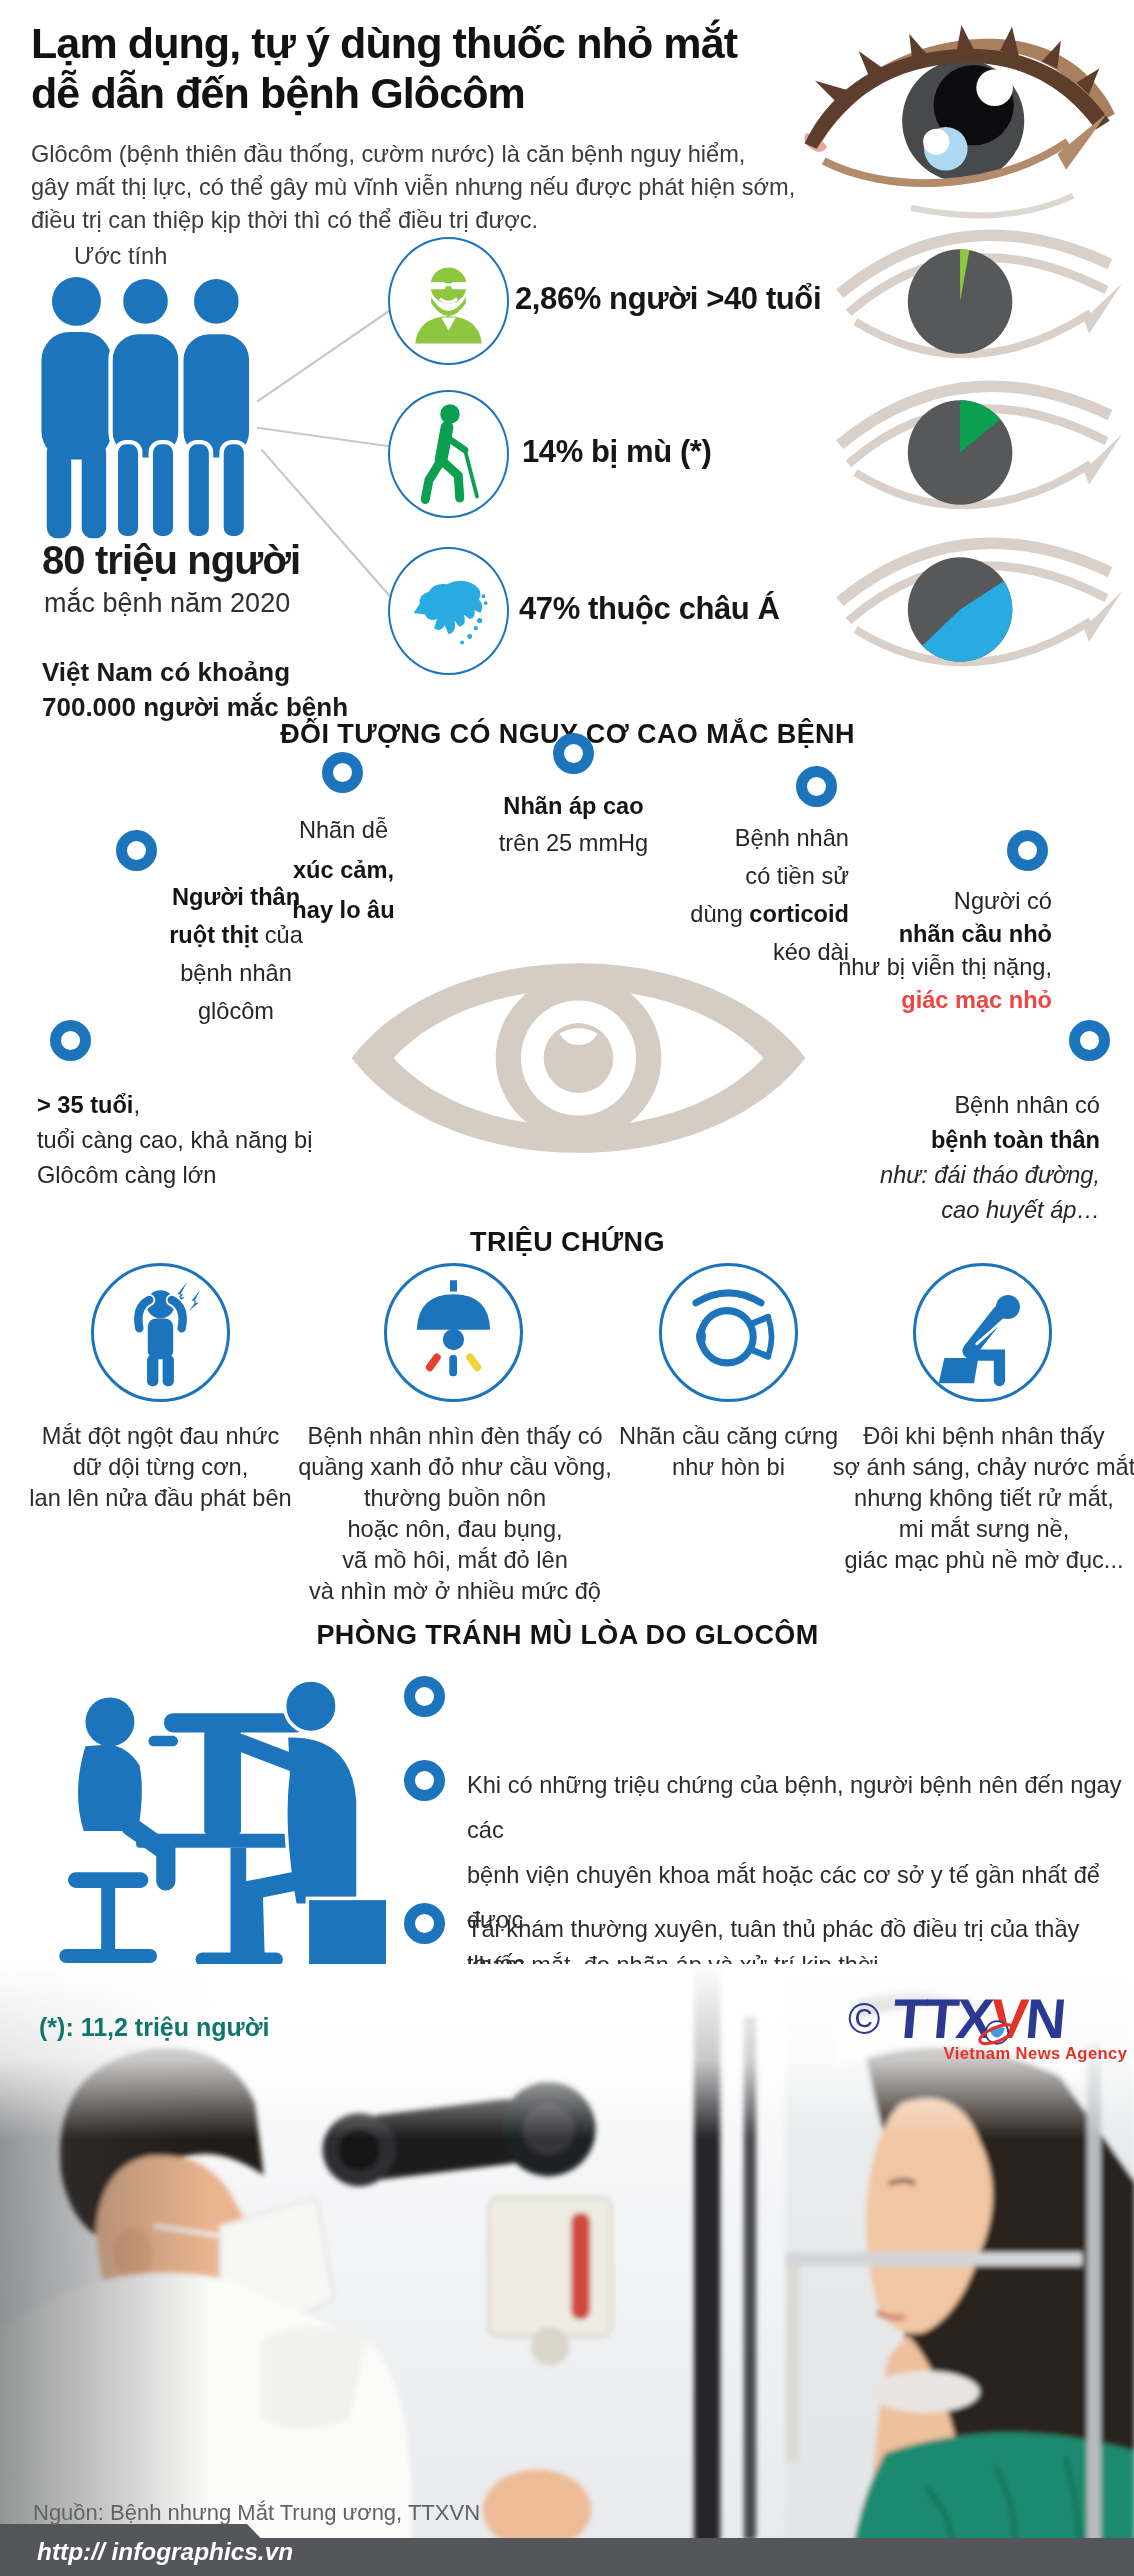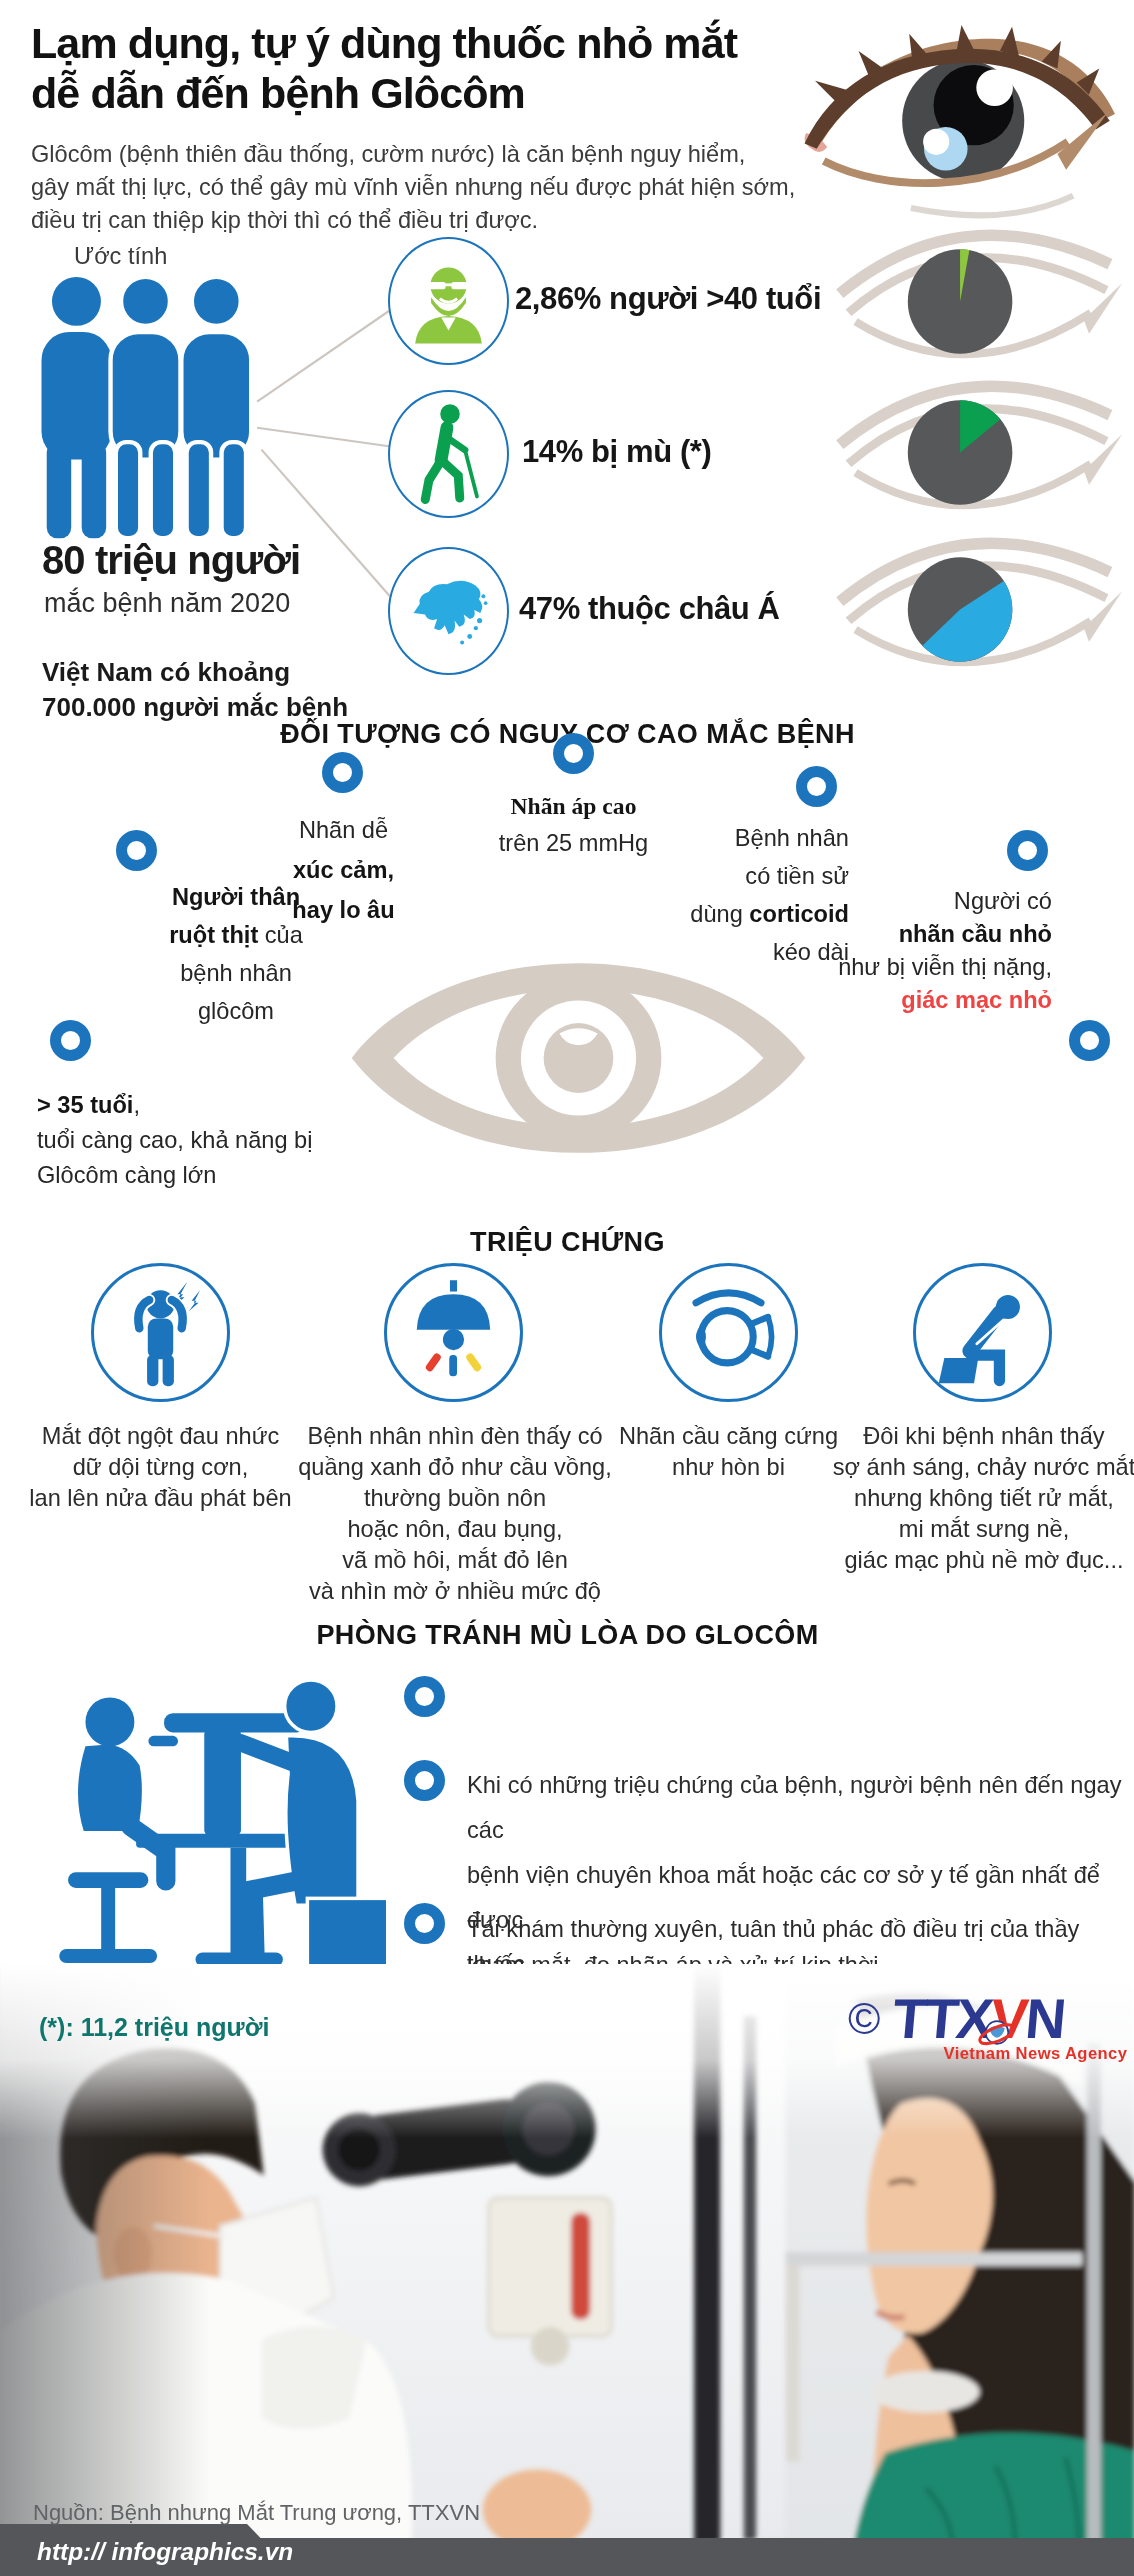--- a/index.html
+++ b/index.html
@@ -226,24 +226,25 @@
   <div class="abs donut" style="left:116px;top:830px;"></div>
   <div class="abs donut" style="left:322px;top:752px;"></div>
   <div class="abs donut" style="left:553px;top:733px;"></div>
   <div class="abs donut" style="left:796px;top:766px;"></div>
   <div class="abs donut" style="left:1007px;top:830px;"></div>
   <div class="abs donut" style="left:50px;top:1020px;"></div>
   <div class="abs donut" style="left:1069px;top:1020px;"></div>
 
   <div class="abs risk-text rt-1"><span style="font-weight:800;color:#141414;">Người thân</span><br><span style="font-weight:800;color:#141414;">ruột thịt</span><span style=""> của</span><br><span style="">bệnh nhân</span><br><span style="">glôcôm</span></div>
   <div class="abs risk-text rt-2"><span style="">Nhãn dễ</span><br><span style="font-weight:800;color:#141414;">xúc cảm,</span><br><span style="font-weight:800;color:#141414;">hay lo âu</span></div>
-  <div class="abs risk-text rt-3"><span style="font-weight:800;color:#141414;font-family:Liberation Serif, serif;">Nhãn áp cao</span><br><span style="">trên 25 mmHg</span></div>
+  <div class="abs risk-text rt-3"><span style="font-weight:800;color:#141414;">Nhãn áp cao</span><br><span style="">trên 25 mmHg</span></div>
   <div class="abs risk-text rt-4"><span style="">Bệnh nhân</span><br><span style="">có tiền sử</span><br><span style="">dùng </span><span style="font-weight:800;color:#141414;">corticoid</span><br><span style="">kéo dài</span></div>
   <div class="abs risk-text rt-5"><span style="">Người có</span><br><span style="font-weight:800;color:#141414;">nhãn cầu nhỏ</span><br><span style="">như bị viễn thị nặng,</span><br><span style="font-weight:800;color:#ef4444;">giác mạc nhỏ</span></div>
   <div class="abs risk-text rt-6"><span style="font-weight:800;color:#141414;">&gt; 35 tuổi</span><span style="">,</span><br><span style="">tuổi càng cao, khả năng bị</span><br><span style="">Glôcôm càng lớn</span></div>
+  <div class="abs risk-text rt-7"><span style="">Bệnh nhân có</span><br><span style="font-weight:800;color:#141414;">bệnh toàn thân</span><br><span style="font-style:italic;">như: </span><span style="font-style:italic;">đái tháo đường,</span><br><span style="font-style:italic;">cao huyết áp…</span></div>
 
   <svg class="abs" style="left:343px;top:892px;" width="471" height="332" viewBox="0 0 540 380">
     <path fill-rule="evenodd" fill="#d5ccc4" d="M10,190 C120,45 420,45 530,190 C420,335 120,335 10,190 Z
          M58,190 C155,85 385,85 482,190 C385,295 155,295 58,190 Z"></path>
     <circle cx="270" cy="190" r="95" fill="#d5ccc4"></circle>
     <circle cx="270" cy="190" r="66" fill="#ffffff"></circle>
     <circle cx="270" cy="190" r="40" fill="#d5ccc4"></circle>
     <path d="M248,162 Q270,150 292,162 Q284,176 270,175 Q256,176 248,162 Z" fill="#ffffff"></path>
   </svg>
 

